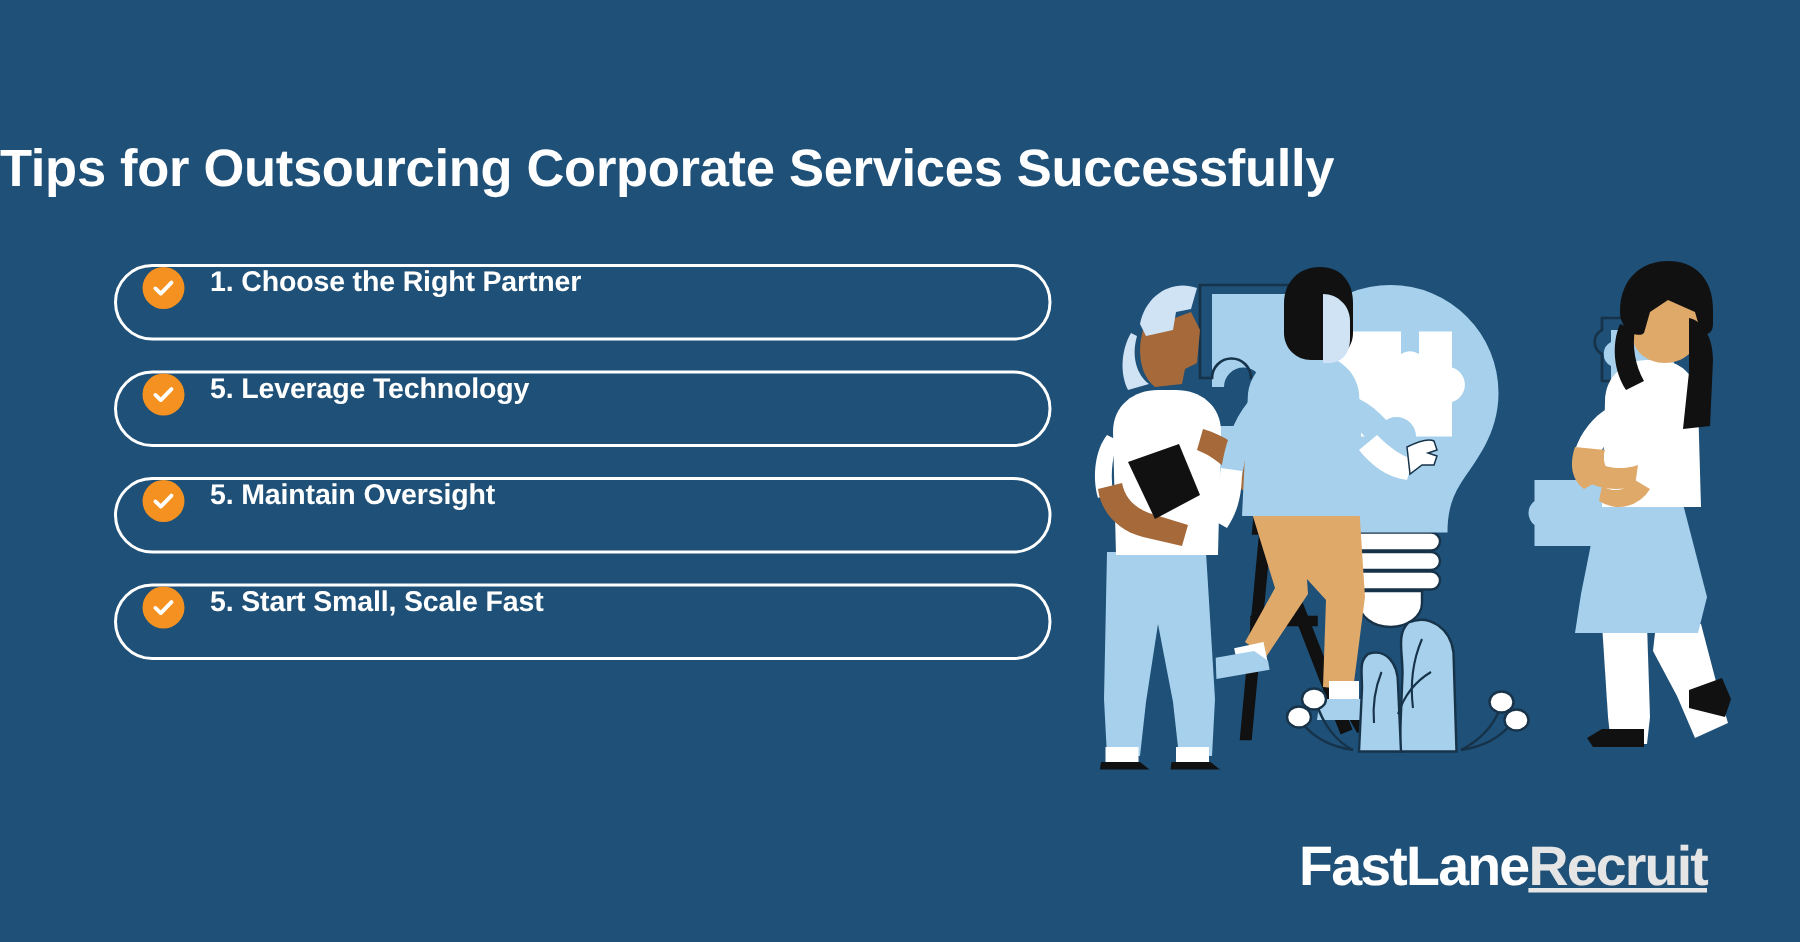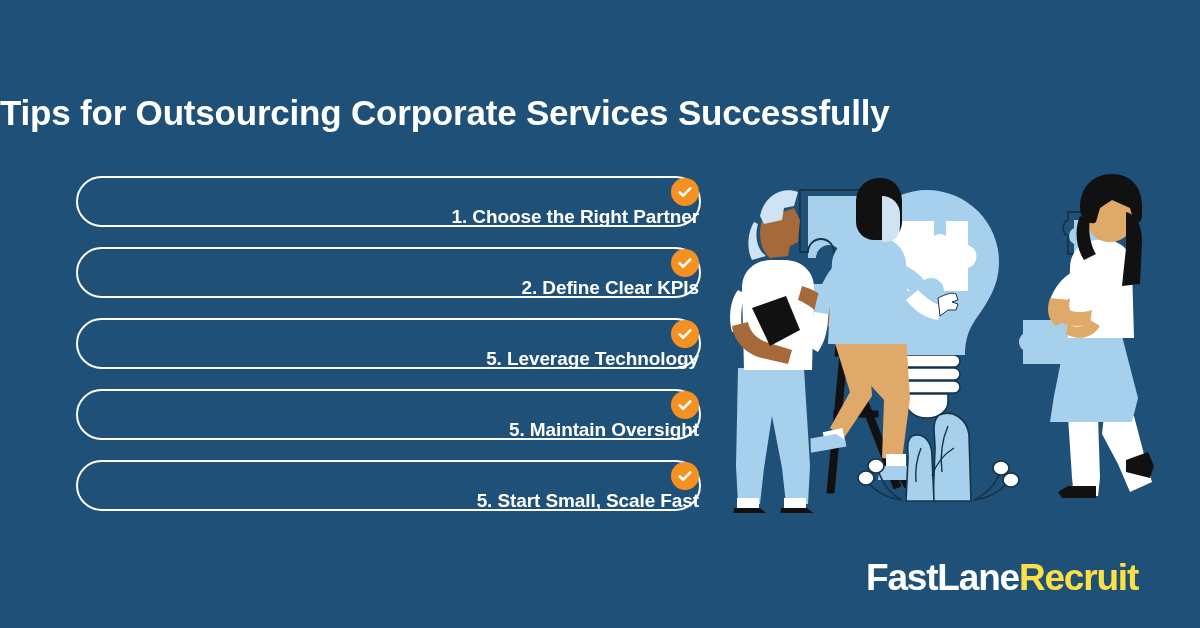--- a/index.html
+++ b/index.html
@@ -45,23 +45,22 @@
     width: 625px;
   }
   .tip-card {
     position: relative;
     height: 51px;
     margin-bottom: 20px;
     border: 2px solid #ffffff;
     border-radius: 26px;
     background: transparent;
     display: flex;
-    align-items: flex-end;
+    align-items: flex-start;
     box-sizing: border-box;
-    flex-direction: column;
   }
   .tip-card:last-child { margin-bottom: 12px; }
   .check-badge {
     flex: 0 0 auto;
     width: 28px;
     height: 28px;
     margin-left: 17px;
     border-radius: 50%;
     background: #f59121;
     display: flex;
@@ -83,21 +82,21 @@
     position: absolute;
     right: 62px;
     bottom: 30px;
     font-size: 37px;
     font-weight: bold;
     letter-spacing: -1.2px;
     line-height: 40px;
     white-space: nowrap;
   }
   #logo .logo-fast { color: #ffffff; margin-left: 33px; }
-  #logo .logo-recruit { color: #fde047; }
+  #logo .logo-recruit { color: #e5e5e5; text-decoration: underline; }
 
   
   #illustration {
     position: absolute;
     left: 716px;
     top: 168px;
     width: 450px;
     height: 345px;
   }
   #illustration svg { display: block; }
@@ -113,28 +112,20 @@
 
     <div class="tip-card">
       <span class="check-badge">
         <svg width="18" height="18" viewBox="0 0 18 18" aria-hidden="true">
           <path d="M3.6 9.3 L7.2 12.7 L14.3 5.4" fill="none" stroke="#ffffff" stroke-width="2.6" stroke-linecap="round" stroke-linejoin="round"></path>
         </svg>
       </span>
       <span class="tip-label">1. Choose the Right Partner</span>
     </div>
 
-    <div class="tip-card">
-      <span class="check-badge">
-        <svg width="18" height="18" viewBox="0 0 18 18" aria-hidden="true">
-          <path d="M3.6 9.3 L7.2 12.7 L14.3 5.4" fill="none" stroke="#ffffff" stroke-width="2.6" stroke-linecap="round" stroke-linejoin="round"></path>
-        </svg>
-      </span>
-      <span class="tip-label">2. Define Clear KPIs</span>
-    </div>
 
     <div class="tip-card">
       <span class="check-badge">
         <svg width="18" height="18" viewBox="0 0 18 18" aria-hidden="true">
           <path d="M3.6 9.3 L7.2 12.7 L14.3 5.4" fill="none" stroke="#ffffff" stroke-width="2.6" stroke-linecap="round" stroke-linejoin="round"></path>
         </svg>
       </span>
       <span class="tip-label">5. Leverage Technology</span>
     </div>
 

